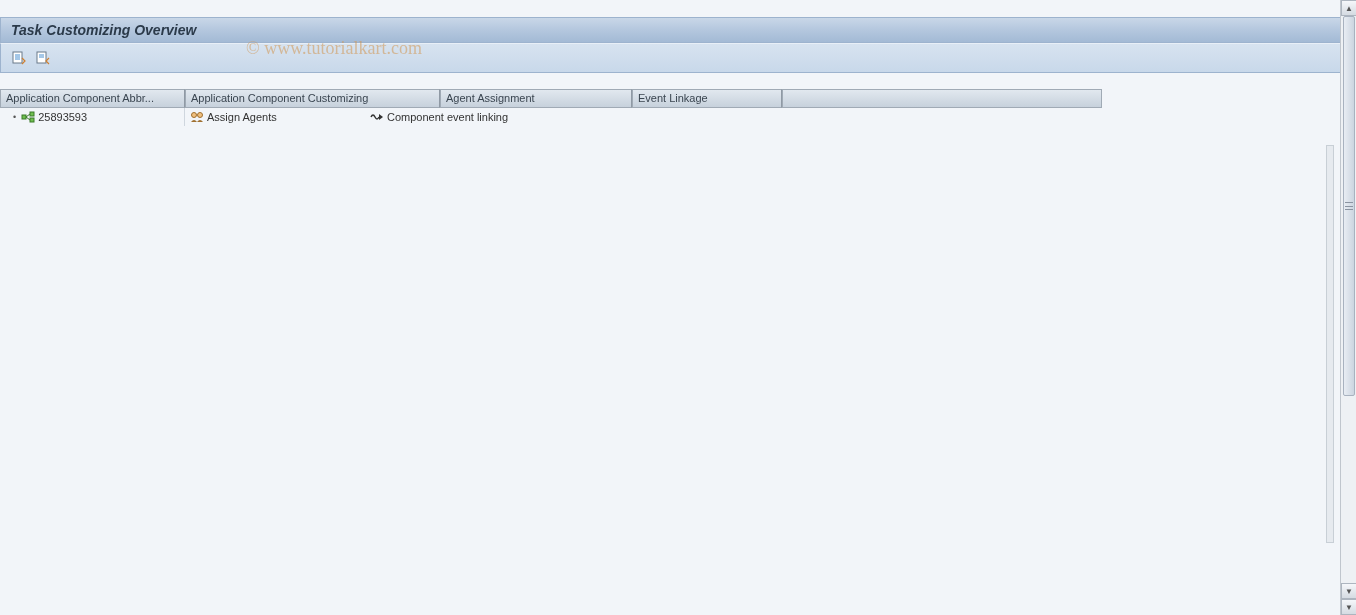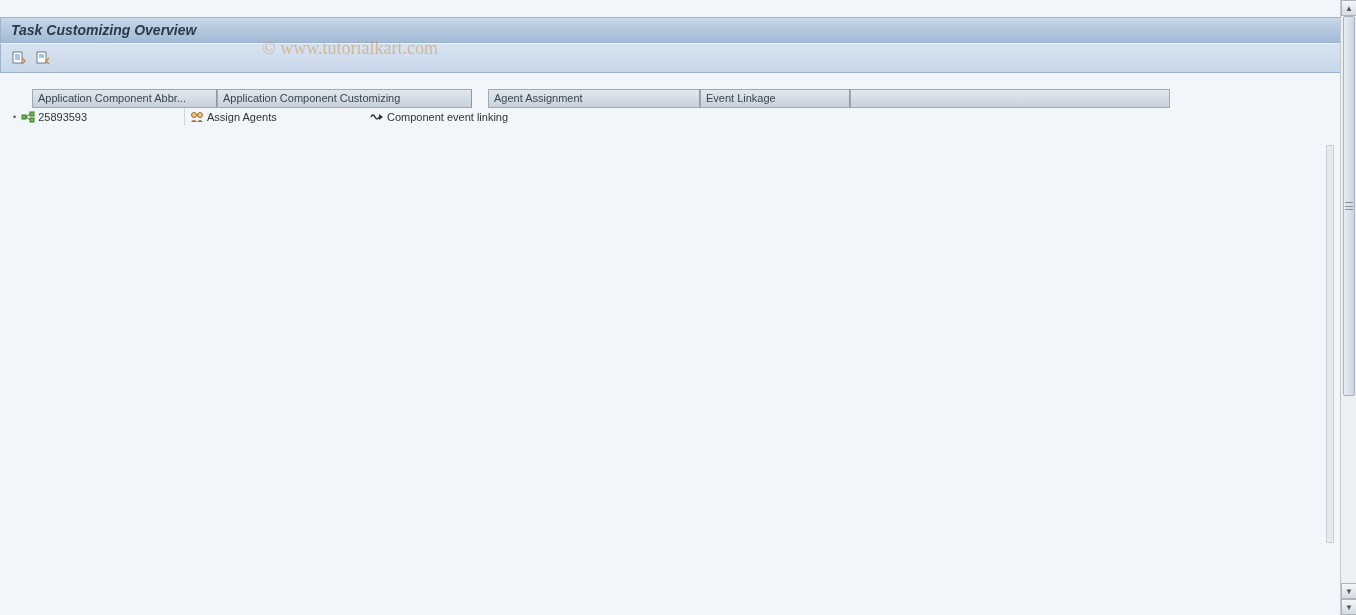--- a/index.html
+++ b/index.html
@@ -52,36 +52,35 @@
     }
     .tree-container {
       position: relative;
       width: 1323px;
       height: 100%;
       background: #f2f5f9;
     }
     .header-row {
       display: flex;
       height: 19px;
-      padding-left: 32px;
     }
     .header-cell {
       background: linear-gradient(to bottom, #e1e8ef 0%, #c7d1dc 100%);
       border: 1px solid #a0aab5;
       border-right: 1px solid #8f99a4;
       padding: 2px 5px;
       color: #3a4550;
       font-size: 11px;
       white-space: nowrap;
       overflow: hidden;
       text-overflow: ellipsis;
     }
     .col-abbr { width: 185px; border-left: 1px solid #a0aab5; }
     .col-desc { width: 255px; }
-    .col-agent { width: 212px; margin-left: 16px; }
+    .col-agent { width: 192px; }
     .col-event { width: 150px; }
     .col-fill { width: 320px; border-right: 1px solid #a0aab5; }
     .data-area {
       position: relative;
       height: calc(100% - 19px);
       background: #f2f5f9;
     }
     .data-row {
       display: flex;
       height: 18px;
@@ -152,21 +151,21 @@
       right: 22px;
       top: 72px;
       width: 8px;
       height: 398px;
       background: #e6eaef;
       border: 1px solid #c8cfd6;
     }
     .watermark {
       position: absolute;
       top: 38px;
-      left: 262px;
+      left: 246px;
       font-family: Georgia, serif;
       font-size: 18px;
       color: rgba(210, 150, 80, 0.55);
       pointer-events: none;
       z-index: 100;
     }
   </style>
 </head>
 <body>
 

